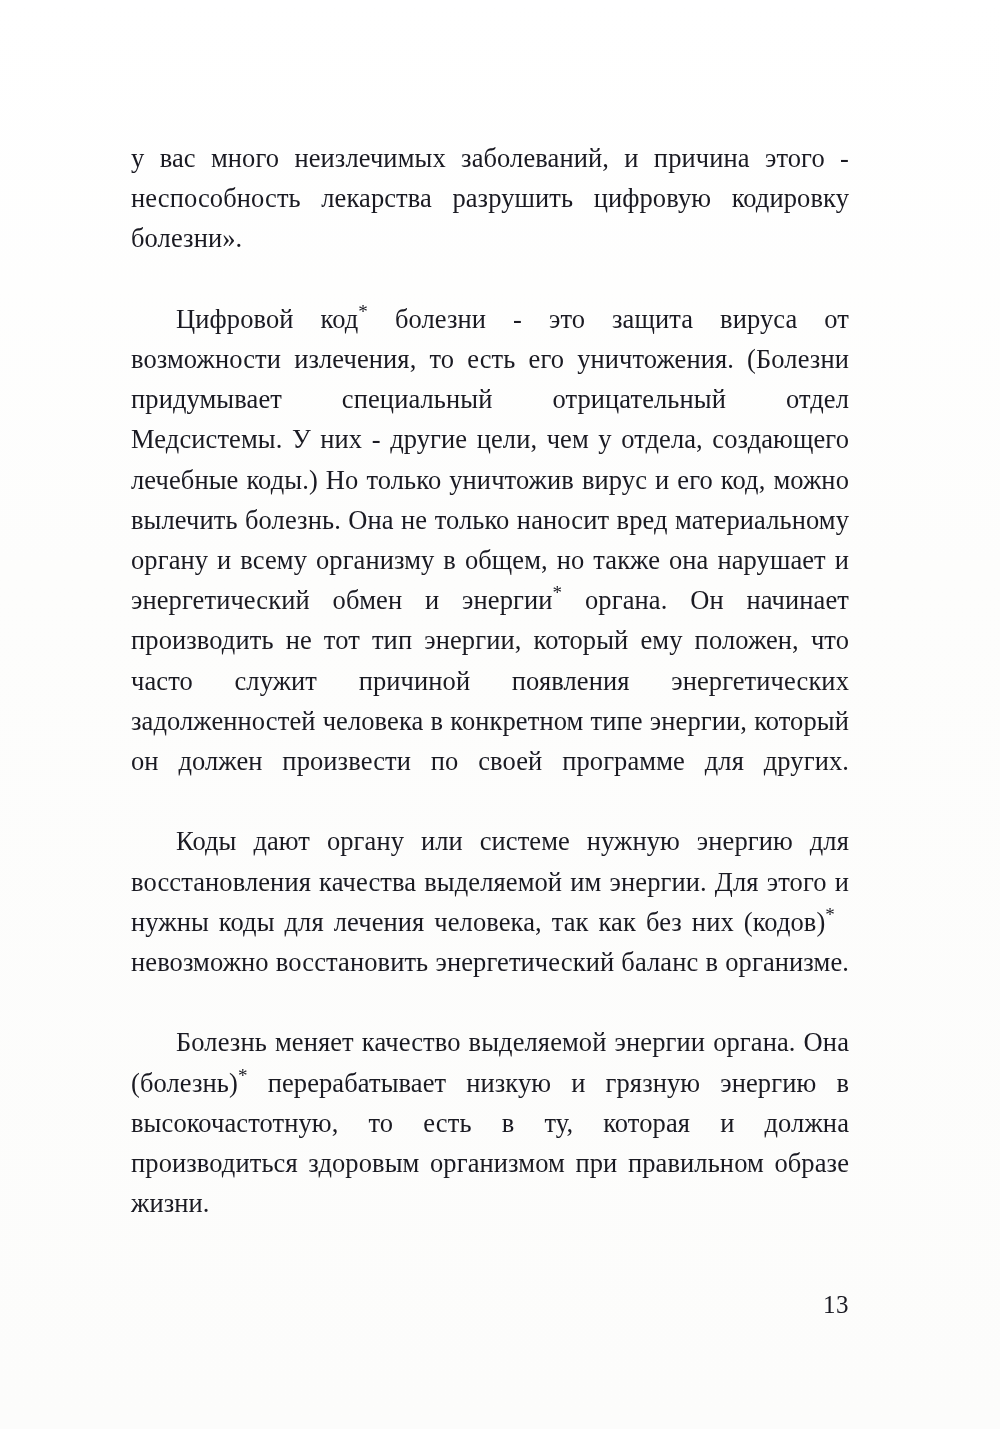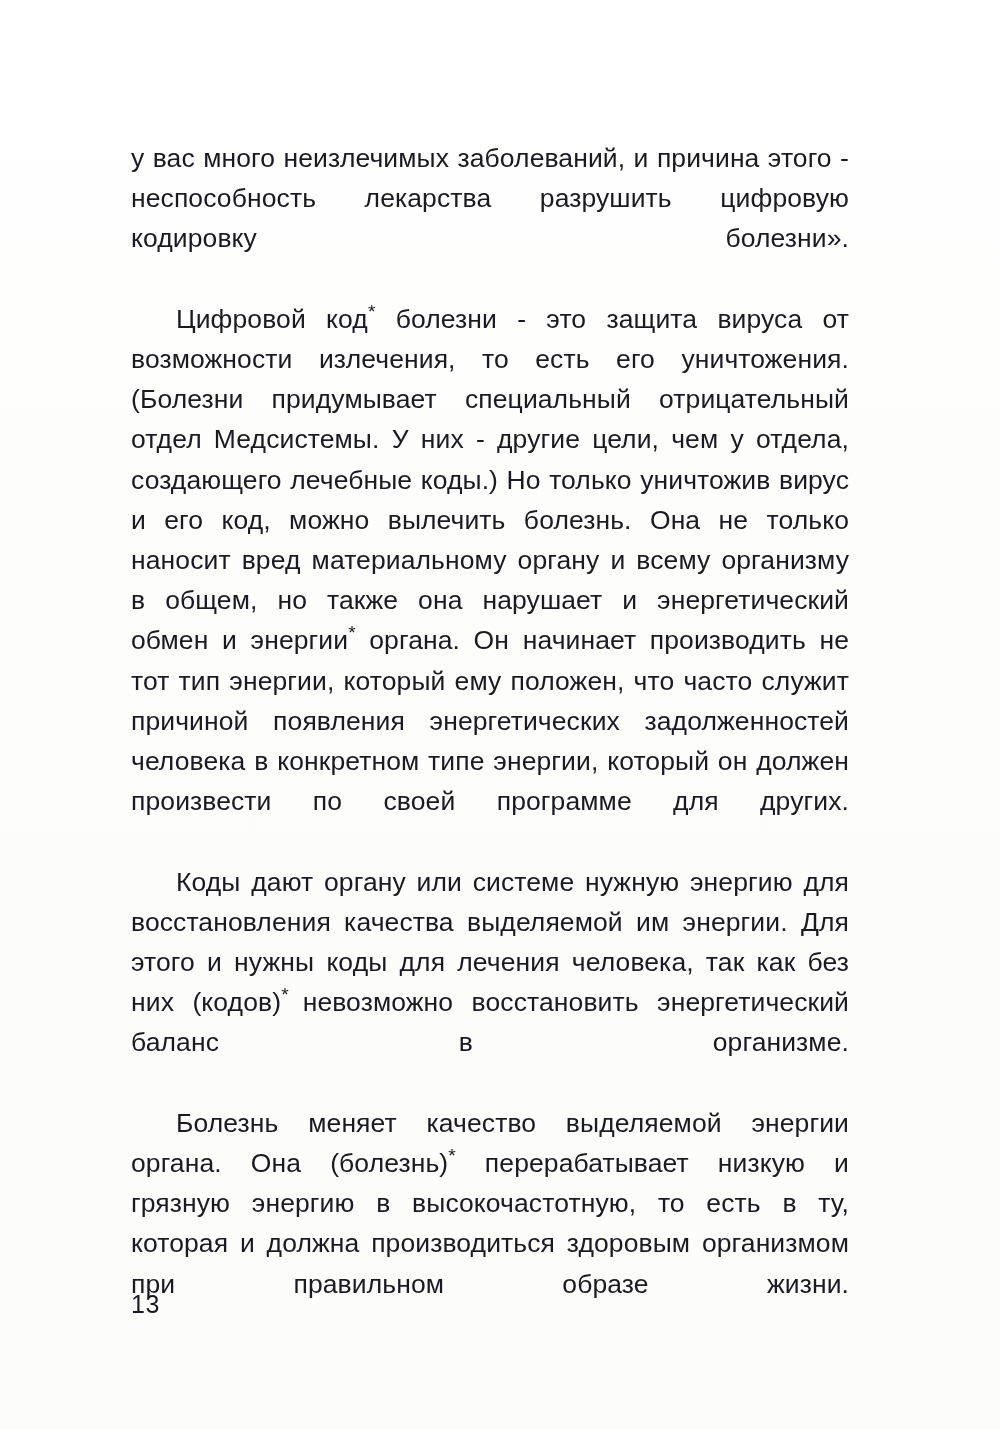--- a/index.html
+++ b/index.html
@@ -8,21 +8,21 @@
     padding: 0;
     background: #ffffff;
   }
 
   .page {
     position: relative;
     width: 1000px;
     height: 1429px;
     background: #fefefe;
     overflow: hidden;
-    font-family: Liberation Sans, sans-serif;
+    font-family: Liberation Serif, serif;
     color: #1a1a22;
   }
 
   
   .page-surface {
     position: absolute;
     inset: 0;
     background: linear-gradient(180deg, #ffffff 0%, #fdfdfc 40%, #fcfcfb 100%);
     pointer-events: none;
   }
@@ -69,20 +69,21 @@
   .wide-gap {
     display: inline-block;
     width: 14px;
   }
 
   .folio {
     position: absolute;
     left: 131px;
     top: 1292px;
     width: 718px;
+    text-align: right;
     font-size: 25px;
     line-height: 1;
     color: #1a1a22;
     letter-spacing: 0.5px;
   }
 </style>
 </head>
 <body>
 
 <div class="page">

